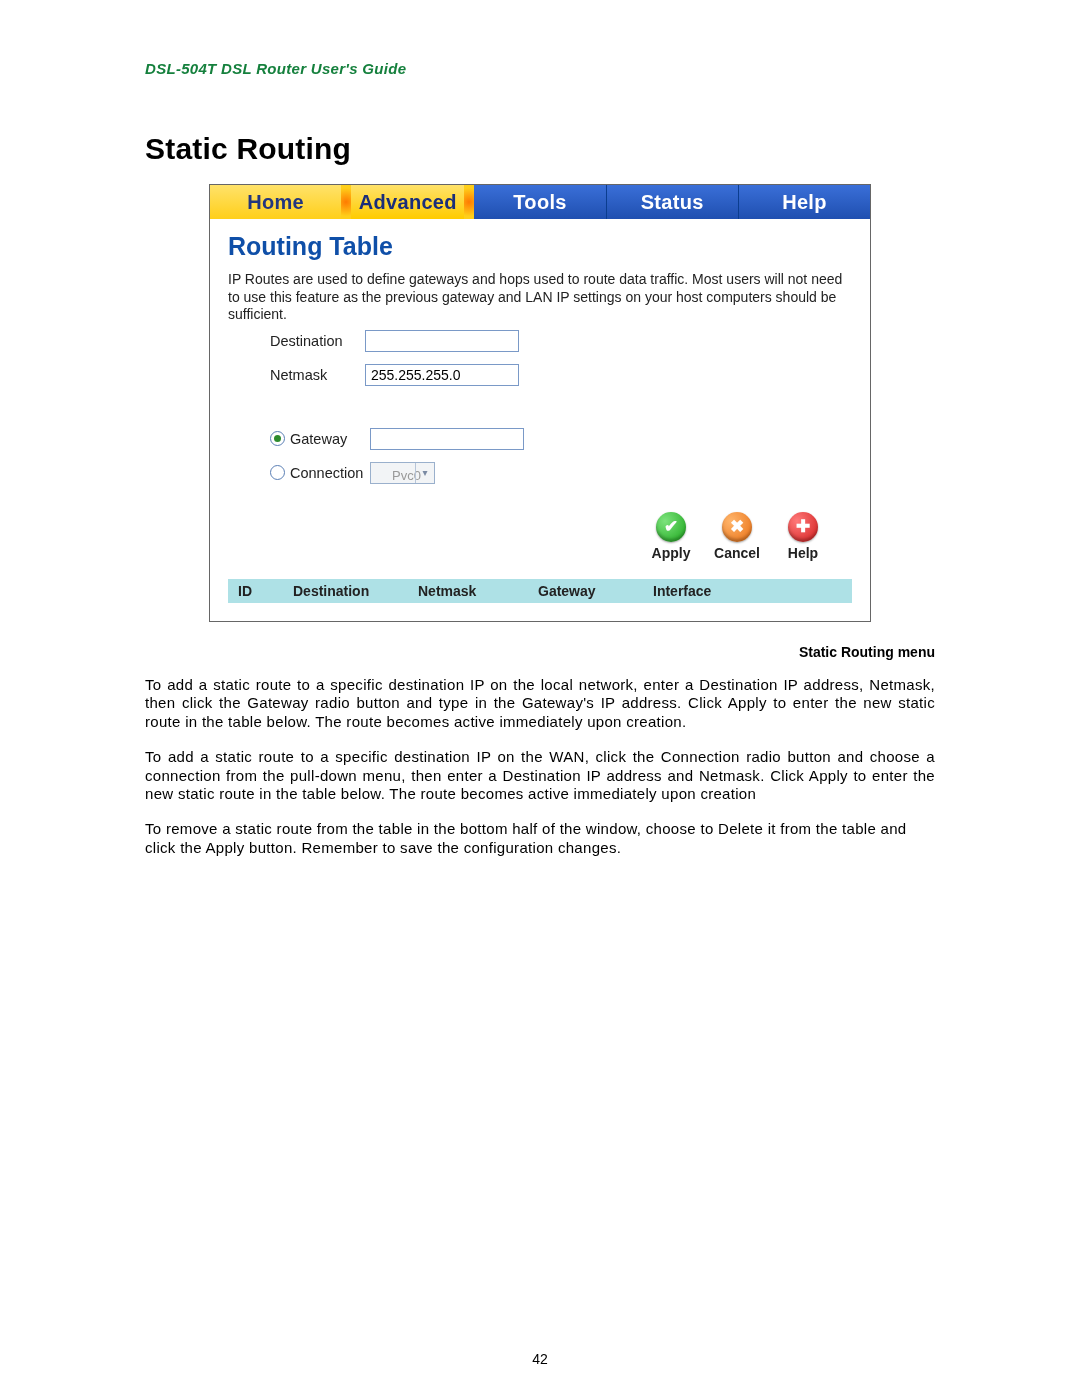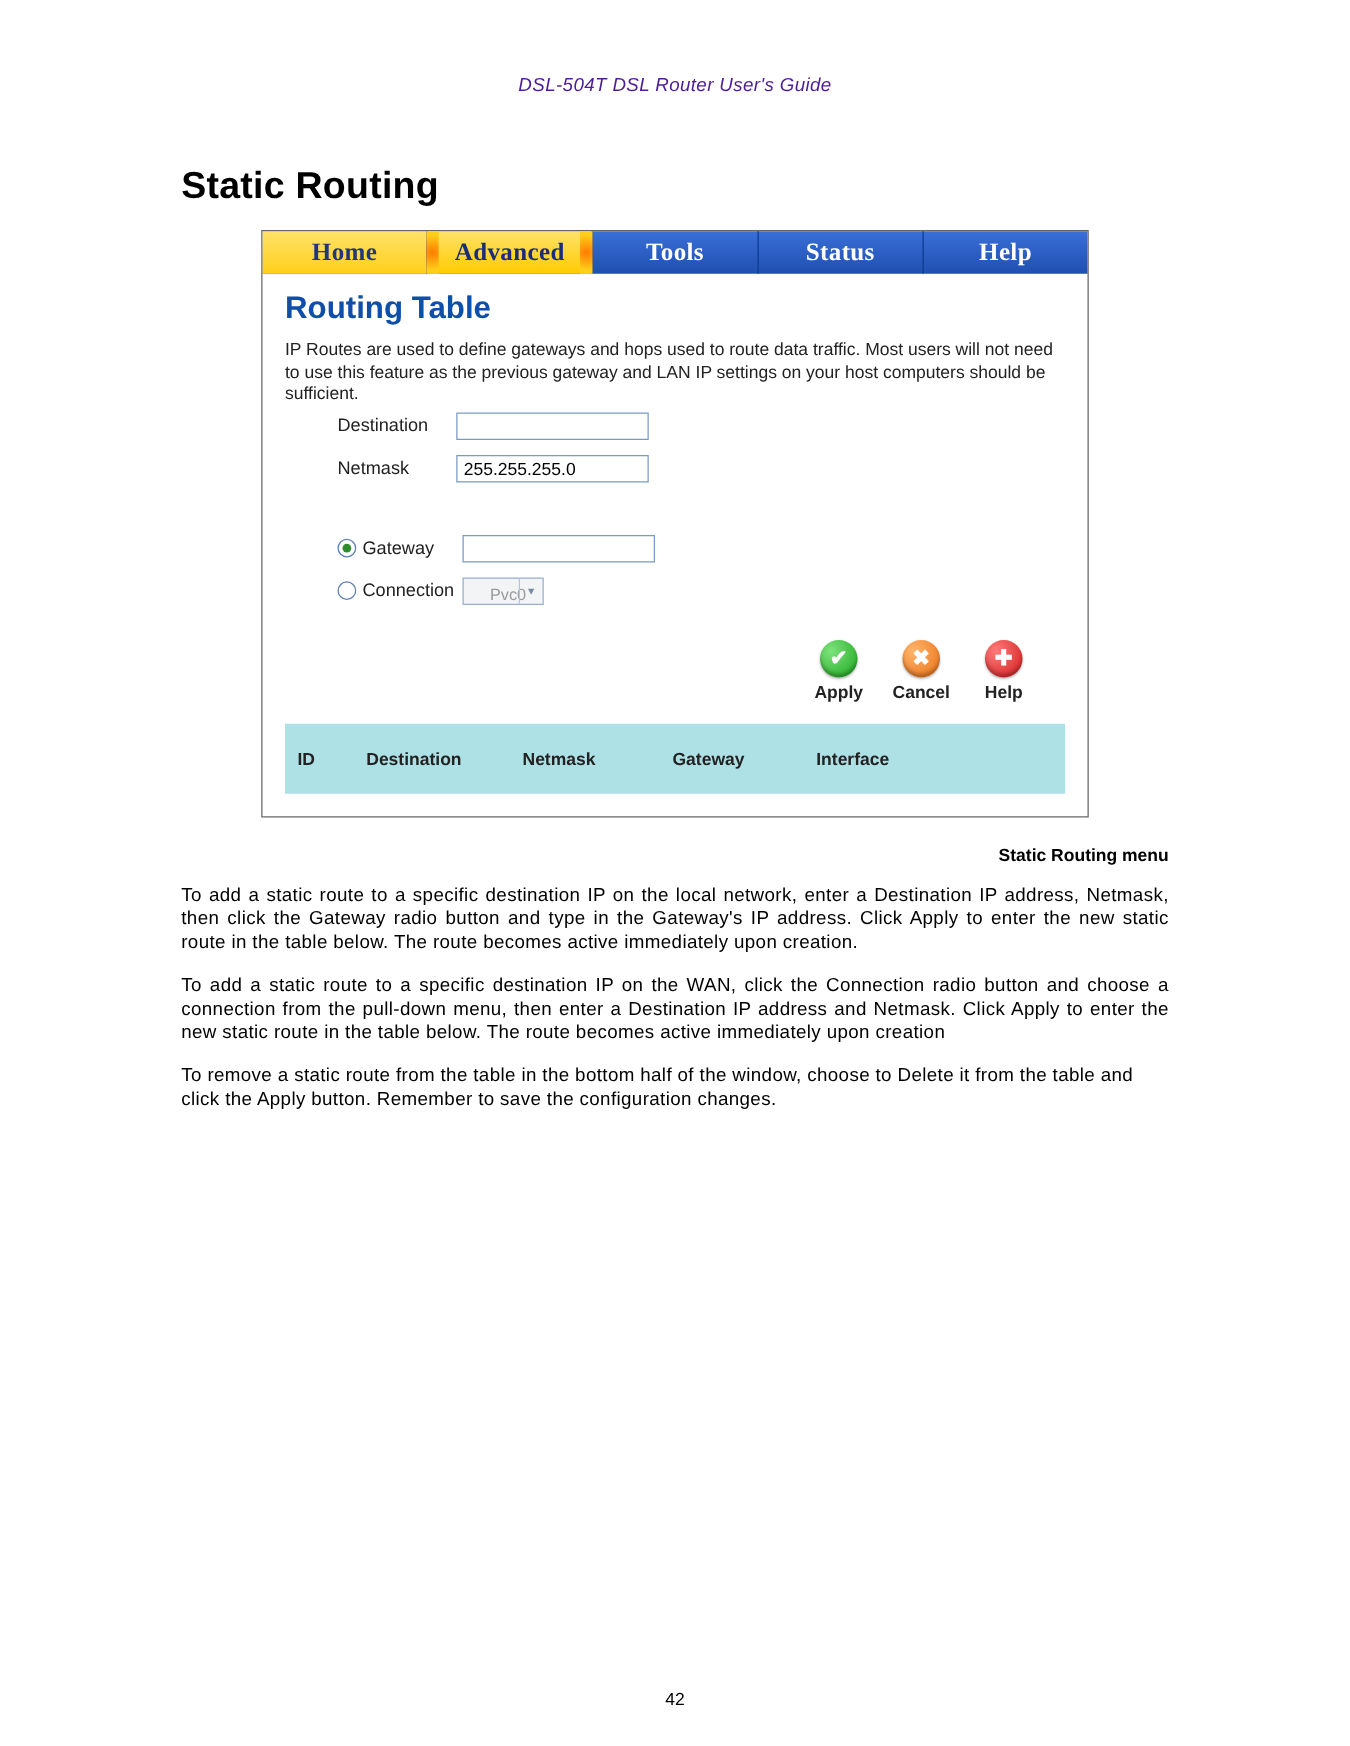--- a/index.html
+++ b/index.html
@@ -10,24 +10,23 @@
   }
   .page {
     width: 1080px;
     height: 1397px;
     margin: 0 auto;
     position: relative;
     box-sizing: border-box;
     padding: 60px 145px 0 145px;
   }
   .doc-header {
-    text-align: center;
     font-style: italic;
-    font-weight: normal;
-    color: #4c1d95;
+    font-weight: bold;
+    color: #15803d;
     font-size: 15px;
     letter-spacing: 0.3px;
   }
   h1.title {
     font-size: 30px;
     font-weight: bold;
     margin: 55px 0 18px 0;
     letter-spacing: 0.2px;
   }
   p.body {
@@ -49,21 +48,21 @@
     height: 34px;
     background: linear-gradient(#3a6fd8, #1f4fb0);
   }
   .tab {
     flex: 1;
     display: flex;
     align-items: center;
     justify-content: center;
     font-weight: bold;
     font-size: 20px;
-    font-family: Liberation Serif, serif;
+    font-family: Liberation Sans, sans-serif;
     color: #fff;
     border-right: 1px solid #0b3d8f;
     letter-spacing: 0.3px;
   }
   .tab:last-child { border-right: none; }
   .tab.home {
     background: linear-gradient(#ffe26a, #ffcf1a);
     color: #22357f;
   }
   .tab.active {
@@ -184,21 +183,21 @@
   .c-cancel { background: radial-gradient(circle at 30% 30%, #ffb56b, #e86e12); }
   .c-help   { background: radial-gradient(circle at 30% 30%, #ff7a7a, #d11a1a); }
   .route-table {
     margin: 18px 0 0 0;
   }
   .route-table .thead {
     display: flex;
     background: #aee1e6;
     font-weight: bold;
     font-size: 14px;
-    padding: 20px 10px;
+    padding: 4px 10px;
   }
   .thead .c1 { width: 55px; }
   .thead .c2 { width: 125px; }
   .thead .c3 { width: 120px; }
   .thead .c4 { width: 115px; }
   .thead .c5 { width: 100px; }
   .caption {
     text-align: right;
     font-weight: bold;
     font-size: 14px;

